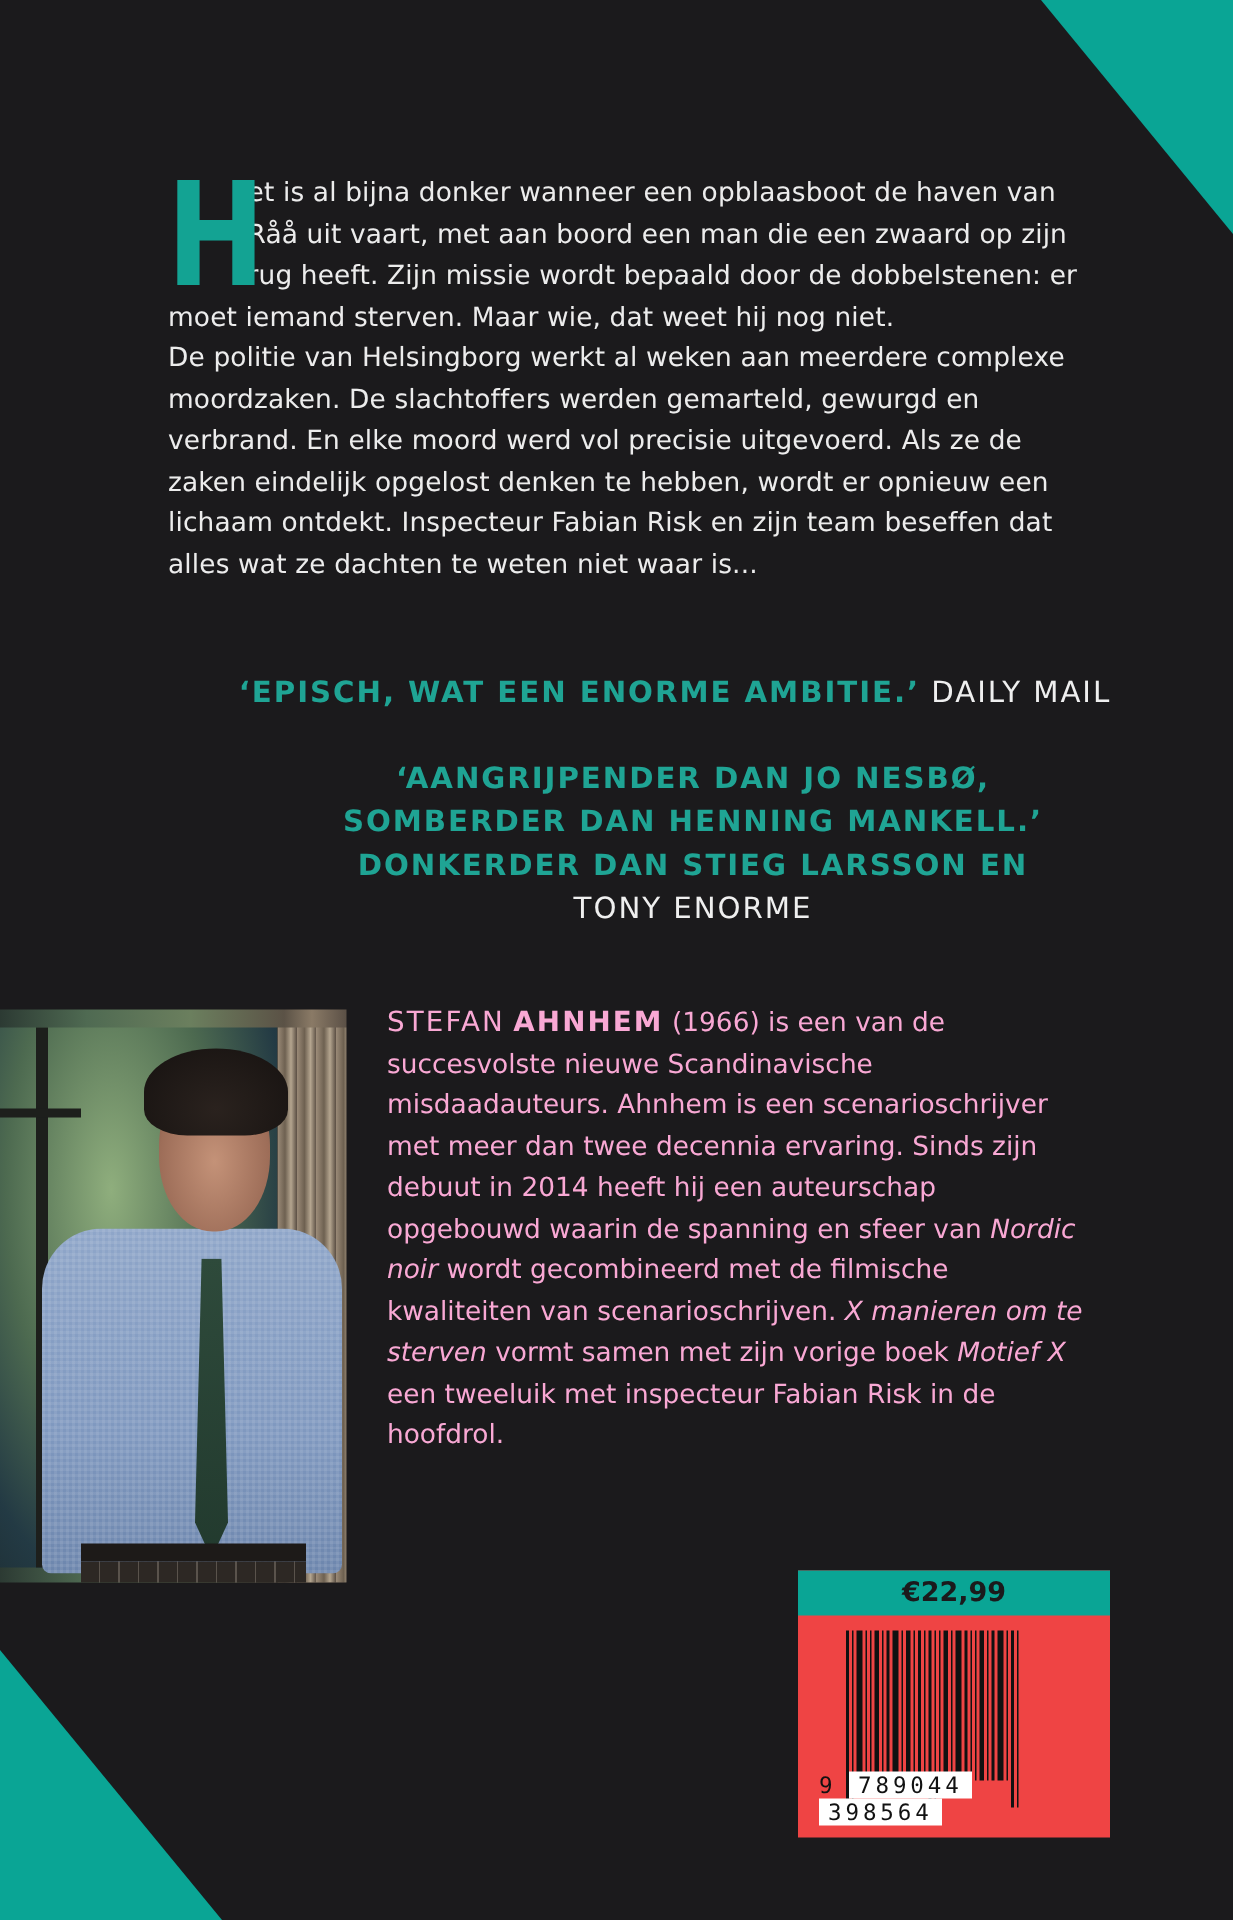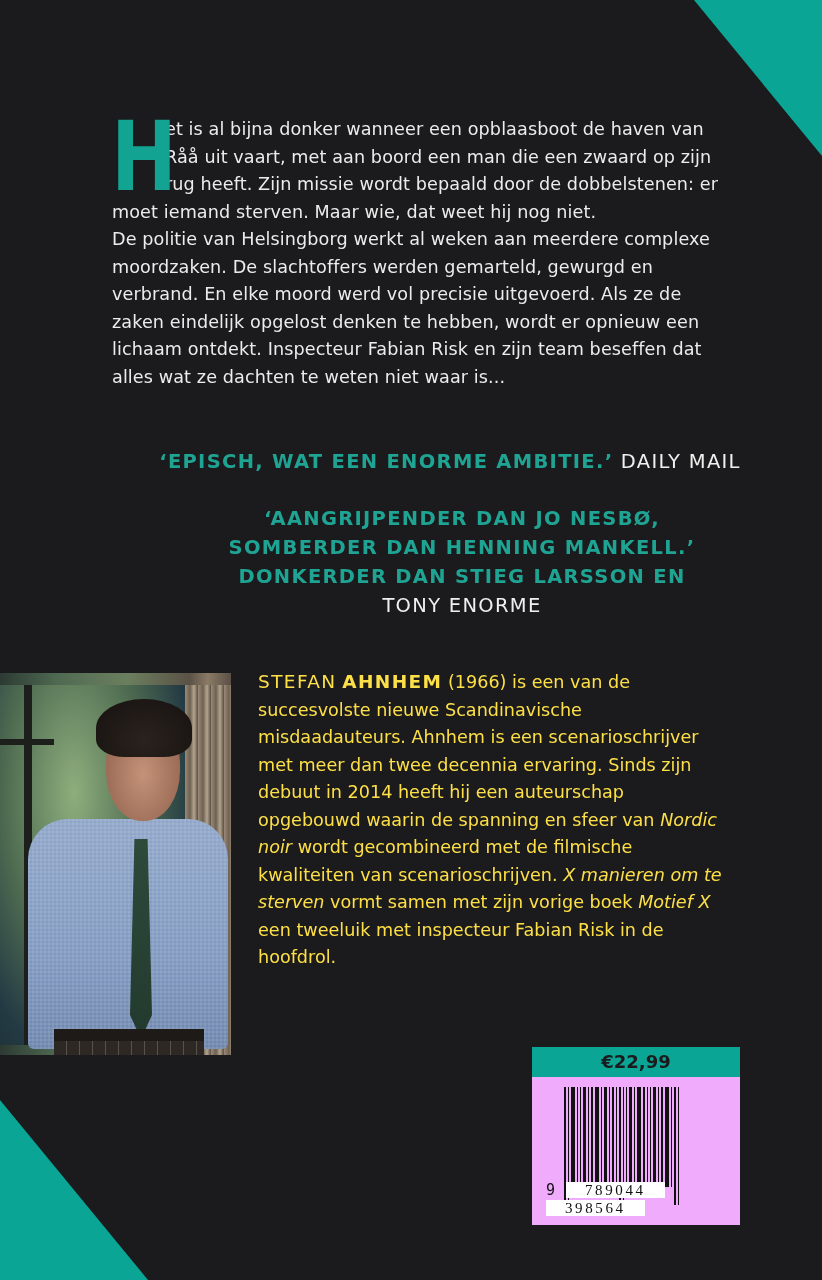--- a/index.html
+++ b/index.html
@@ -84,45 +84,45 @@
   .photo .belt {
     position: absolute; left: 40px; top: 330px; width: 150px; height: 12px;
     background: #1d1a18;
   }
   .photo .pants {
     position: absolute; left: 40px; top: 342px; width: 150px; height: 40px;
     background: repeating-linear-gradient(90deg, #2d2824 0 12px, #5a534c 12px 13px);
   }
   .bio {
     position: absolute; left: 258px; top: 668px; width: 470px;
-    font-size: 17.6px; line-height: 27.5px; color: #fde047;
+    font-size: 17.6px; line-height: 27.5px; color: #f9a8d4;
   }
   .bio .name { letter-spacing: 1.4px; font-size: 18.5px; }
   .bio .surname { font-weight: bold; letter-spacing: 1.4px; font-size: 18.5px; }
   .bio i { font-style: italic; }
   .barcode-box {
     position: absolute; left: 532px; top: 1047px; width: 208px; height: 178px;
-    background: #f0abfc;
+    background: #ef4444;
   }
   .price-bar {
     height: 30px; background: #0aa595; color: #1b1a1c;
     font-weight: bold; font-size: 18px; text-align: center; line-height: 30px;
   }
   .bars {
     position: absolute; left: 32px; top: 40px; width: 148px; height: 118px;
     display: flex; align-items: flex-start;
   }
   .bars span { display: block; background: #111; margin-right: 2px; }
   .isbn {
     position: absolute; left: 14px; top: 134px; width: 184px;
     font-family: "DejaVu Sans Mono", monospace; font-size: 15px; color: #111;
     letter-spacing: 2.6px; background: transparent;
   }
   .isbn .first { display: inline-block; width: 20px; }
-  .isbn .grp { background: #fff; padding: 0 19px; font-family: Liberation Serif, serif; }
+  .isbn .grp { background: #fff; padding: 0 6px; }
 </style>
 </head>
 <body>
 
 <div class="tri-top"></div>
 <div class="tri-bottom"></div>
 
 <div class="blurb">
   <span class="dropcap">H</span>
   <span>et is al bijna donker wanneer een opblaasboot de haven van Råå uit vaart, met aan boord een man die een zwaard op zijn rug heeft. Zijn missie wordt bepaald door de dobbelstenen: er moet iemand sterven. Maar wie, dat weet hij nog niet.</span><br>

